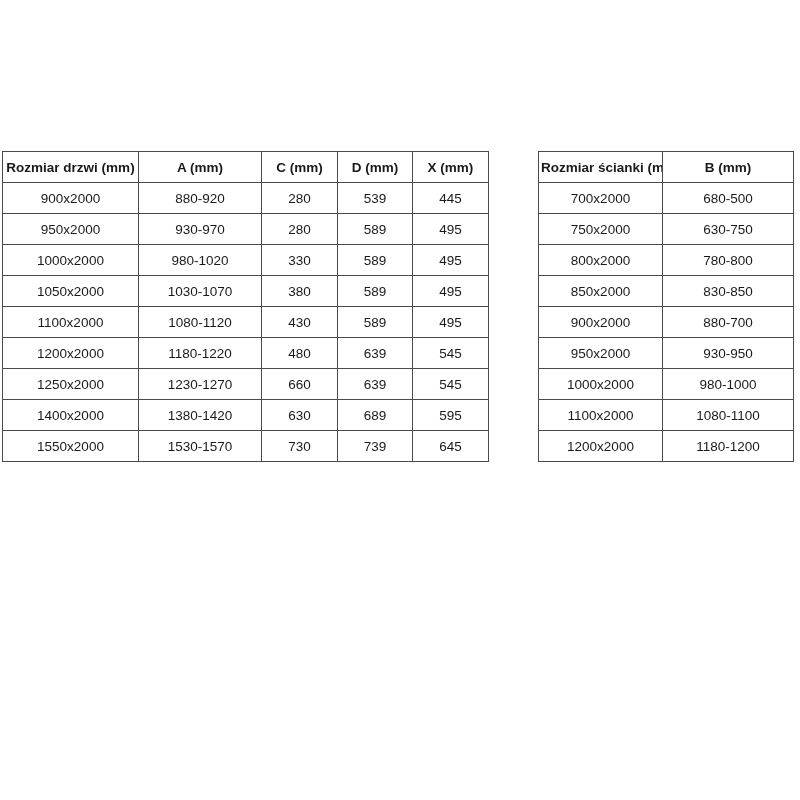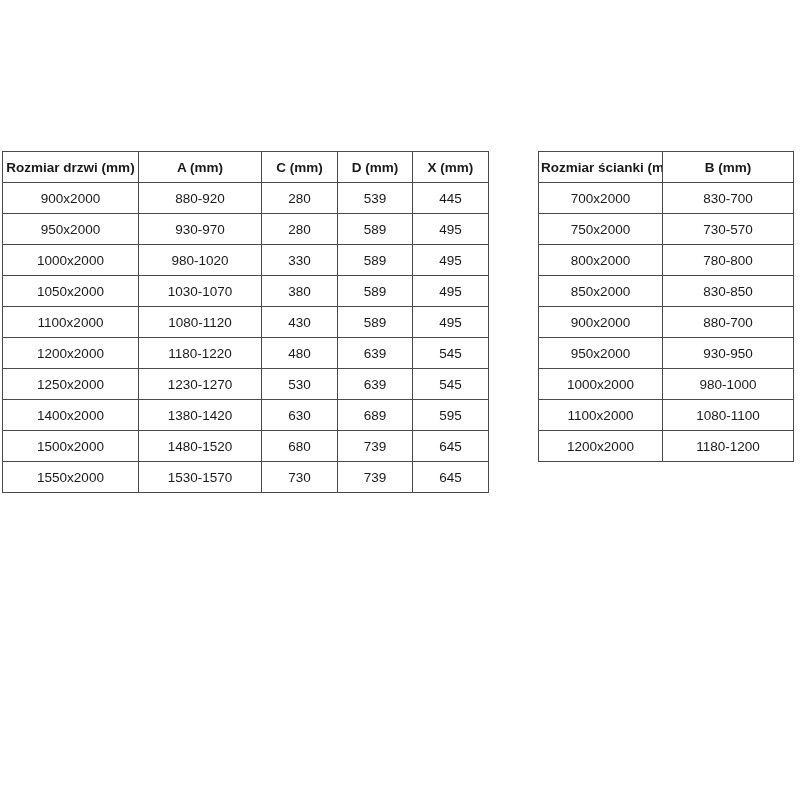--- a/index.html
+++ b/index.html
@@ -99,37 +99,30 @@
         <tr>
           <td>1200x2000</td>
           <td>1180-1220</td>
           <td>480</td>
           <td>639</td>
           <td>545</td>
         </tr>
         <tr>
           <td>1250x2000</td>
           <td>1230-1270</td>
-          <td>530</td>
+          <td>660</td>
           <td>639</td>
           <td>545</td>
         </tr>
         <tr>
           <td>1400x2000</td>
           <td>1380-1420</td>
           <td>630</td>
           <td>689</td>
           <td>595</td>
-        </tr>
-        <tr>
-          <td>1500x2000</td>
-          <td>1480-1520</td>
-          <td>680</td>
-          <td>739</td>
-          <td>645</td>
         </tr>
         <tr>
           <td>1550x2000</td>
           <td>1530-1570</td>
           <td>730</td>
           <td>739</td>
           <td>645</td>
         </tr>
       </tbody>
     </table>
@@ -141,25 +134,25 @@
     </colgroup>
   <thead>
         <tr>
           <th>Rozmiar ścianki (mm)</th>
           <th>B (mm)</th>
         </tr>
       </thead>
       <tbody>
         <tr>
           <td>700x2000</td>
-          <td>830-700</td>
+          <td>680-500</td>
         </tr>
         <tr>
           <td>750x2000</td>
-          <td>730-570</td>
+          <td>630-750</td>
         </tr>
         <tr>
           <td>800x2000</td>
           <td>780-800</td>
         </tr>
         <tr>
           <td>850x2000</td>
           <td>830-850</td>
         </tr>
         <tr>

